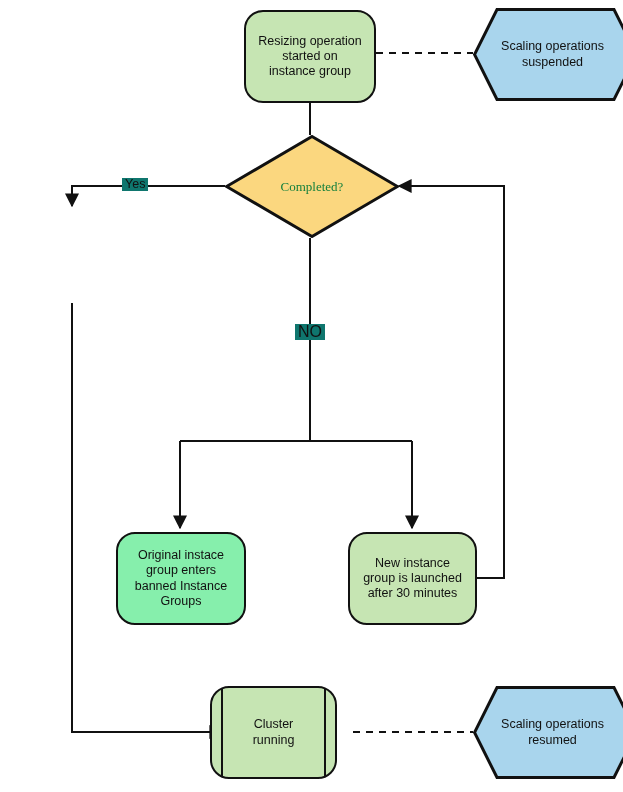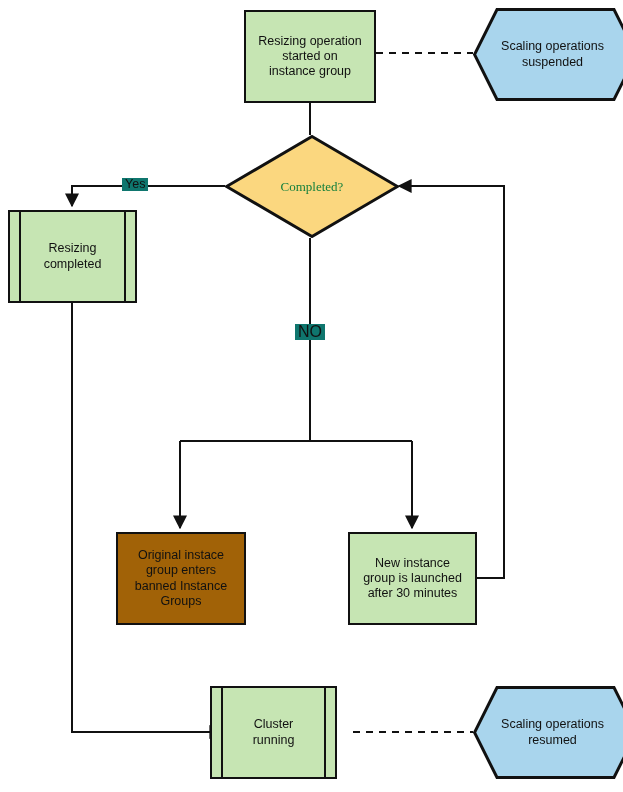--- a/index.html
+++ b/index.html
@@ -1,25 +1,25 @@
 <!DOCTYPE html>
 <html><head>
 <meta charset="utf-8">
 <style>
   html,body{margin:0;padding:0;background:#ffffff;}
   body{width:623px;height:792px;font-family:"Liberation Sans",sans-serif;}
   #canvas{position:relative;width:623px;height:792px;overflow:hidden;background:#fff;}
   svg#wires{position:absolute;left:0;top:0;width:623px;height:792px;}
   .node{position:absolute;box-sizing:border-box;display:flex;align-items:center;
-        justify-content:center;text-align:center;color:#111;}
+        justify-content:center;text-align:center;color:#111;border-radius:19px;}
   .node .lbl{line-height:1.22;padding:0 6px;white-space:pre-line;}
   
   .proc{border:2px solid #111;}
   .proc.green{background:#c6e5b3;}
-  .proc.pink{background:#a16207;}
+  .proc.pink{background:#86efac;}
   
   .predef{border:2px solid #111;background:#c6e5b3;}
   .predef::before,.predef::after{content:"";position:absolute;top:0;bottom:0;
         width:0;border-left:2px solid #111;}
   .predef::before{left:9px;}
   .predef::after{right:9px;}
   .hexwrap{position:absolute;}
   .hexwrap svg{position:absolute;left:0;top:0;}
   .hextext{position:absolute;left:0;top:0;right:0;bottom:0;display:flex;
            align-items:center;justify-content:center;text-align:center;
@@ -79,24 +79,20 @@
 suspended</div>
   </div>
 
   <div class="diamondwrap" style="left:225px;top:135px;width:174px;height:103px;">
     <svg width="174" height="103" viewBox="0 0 174 103" xmlns="http://www.w3.org/2000/svg">
       <polygon points="87,1.5 172.5,51.5 87,101.5 1.5,51.5" fill="#fbd77f" stroke="#111" stroke-width="3"></polygon>
     </svg>
     <div class="diamondtext" style="font-size:13px;">Completed?</div>
   </div>
 
-  <div class="node predef" style="left:8px;top:210px;width:129px;height:93px;">
-    <span class="lbl" style="font-size:12.5px;">Resizing
-completed</span>
-  </div>
 
   <div class="node proc pink" style="left:116px;top:532px;width:130px;height:93px;">
     <span class="lbl" style="font-size:12.5px;">Original instace
 group enters
 banned Instance
 Groups</span>
   </div>
 
   <div class="node proc green" style="left:348px;top:532px;width:129px;height:93px;">
     <span class="lbl" style="font-size:12.5px;">New instance

